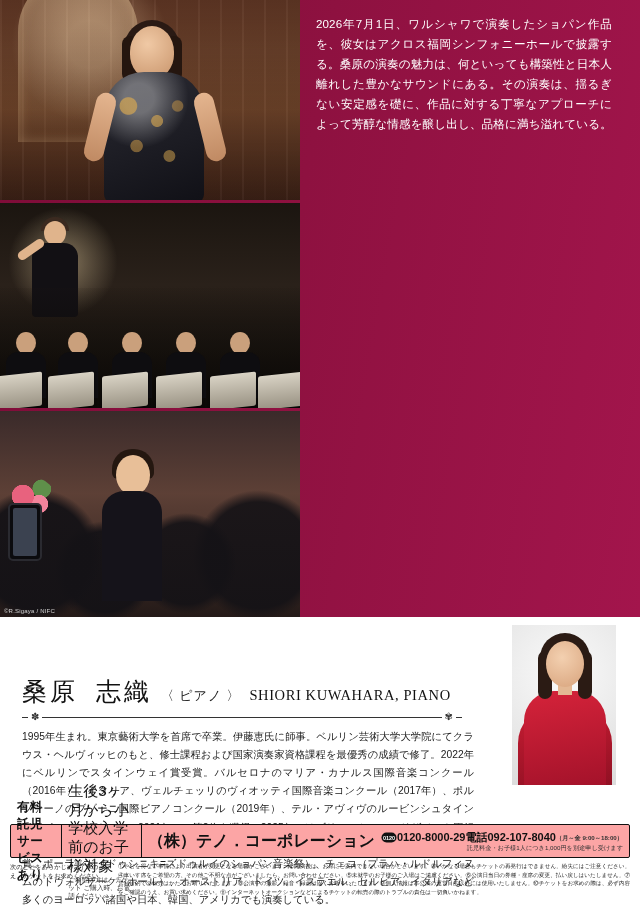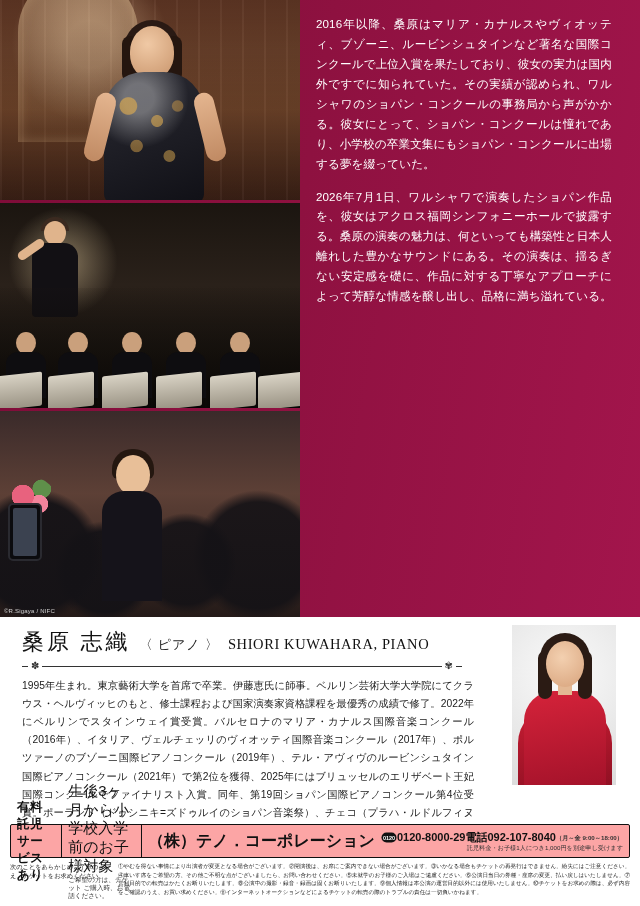--- a/index.html
+++ b/index.html
@@ -211,24 +211,25 @@
     box-sizing: border-box;
     padding: 10px 18px 0 22px;
   }
   .profile-name-row {
     display: flex;
     align-items: baseline;
     gap: 9px;
     margin-bottom: 4px;
   }
   .pname {
-    font-family: Liberation Serif, serif;
-    font-size: 22px;
+    font-family: Liberation Mono, monospace;
+    font-size: 25px;
     letter-spacing: 3px;
     color: #111;
+    margin-top: 48px;
   }
   .pinstrument {
     font-family: "Liberation Serif", serif;
     font-size: 13px;
     color: #222;
     letter-spacing: 1px;
   }
   .pname-en {
     font-family: "Liberation Serif", serif;
     font-size: 14.5px;
@@ -452,21 +453,20 @@
         <div class="p3-flowers"></div>
         <div class="p3-phone">
             <i></i>
           </div>
         <div class="photo-credit">©R.Sigaya / NIFC</div>
       </div>
 
     </div>
 
     <div class="article">
-      <p>2016年以降、桑原はマリア・カナルスやヴィオッティ、ブゾーニ、ルービンシュタインなど著名な国際コンクールで上位入賞を果たしており、彼女の実力は国内外ですでに知られていた。その実績が認められ、ワルシャワのショパン・コンクールの事務局から声がかかる。彼女にとって、ショパン・コンクールは憧れであり、小学校の卒業文集にもショパン・コンクールに出場する夢を綴っていた。</p>
       <p>2026年7月1日、ワルシャワで演奏したショパン作品を、彼女はアクロス福岡シンフォニーホールで披露する。桑原の演奏の魅力は、何といっても構築性と日本人離れした豊かなサウンドにある。その演奏は、揺るぎない安定感を礎に、作品に対する丁寧なアプローチによって芳醇な情感を醸し出し、品格に満ち溢れている。</p>
 
     </div>
   </div>
 
   <div class="profile">
     <div class="profile-name-row">
       <span class="pname">桑原 志織</span>
       <span class="pinstrument">〈 ピアノ 〉</span>
       <span class="pname-en">SHIORI KUWAHARA, PIANO</span>

